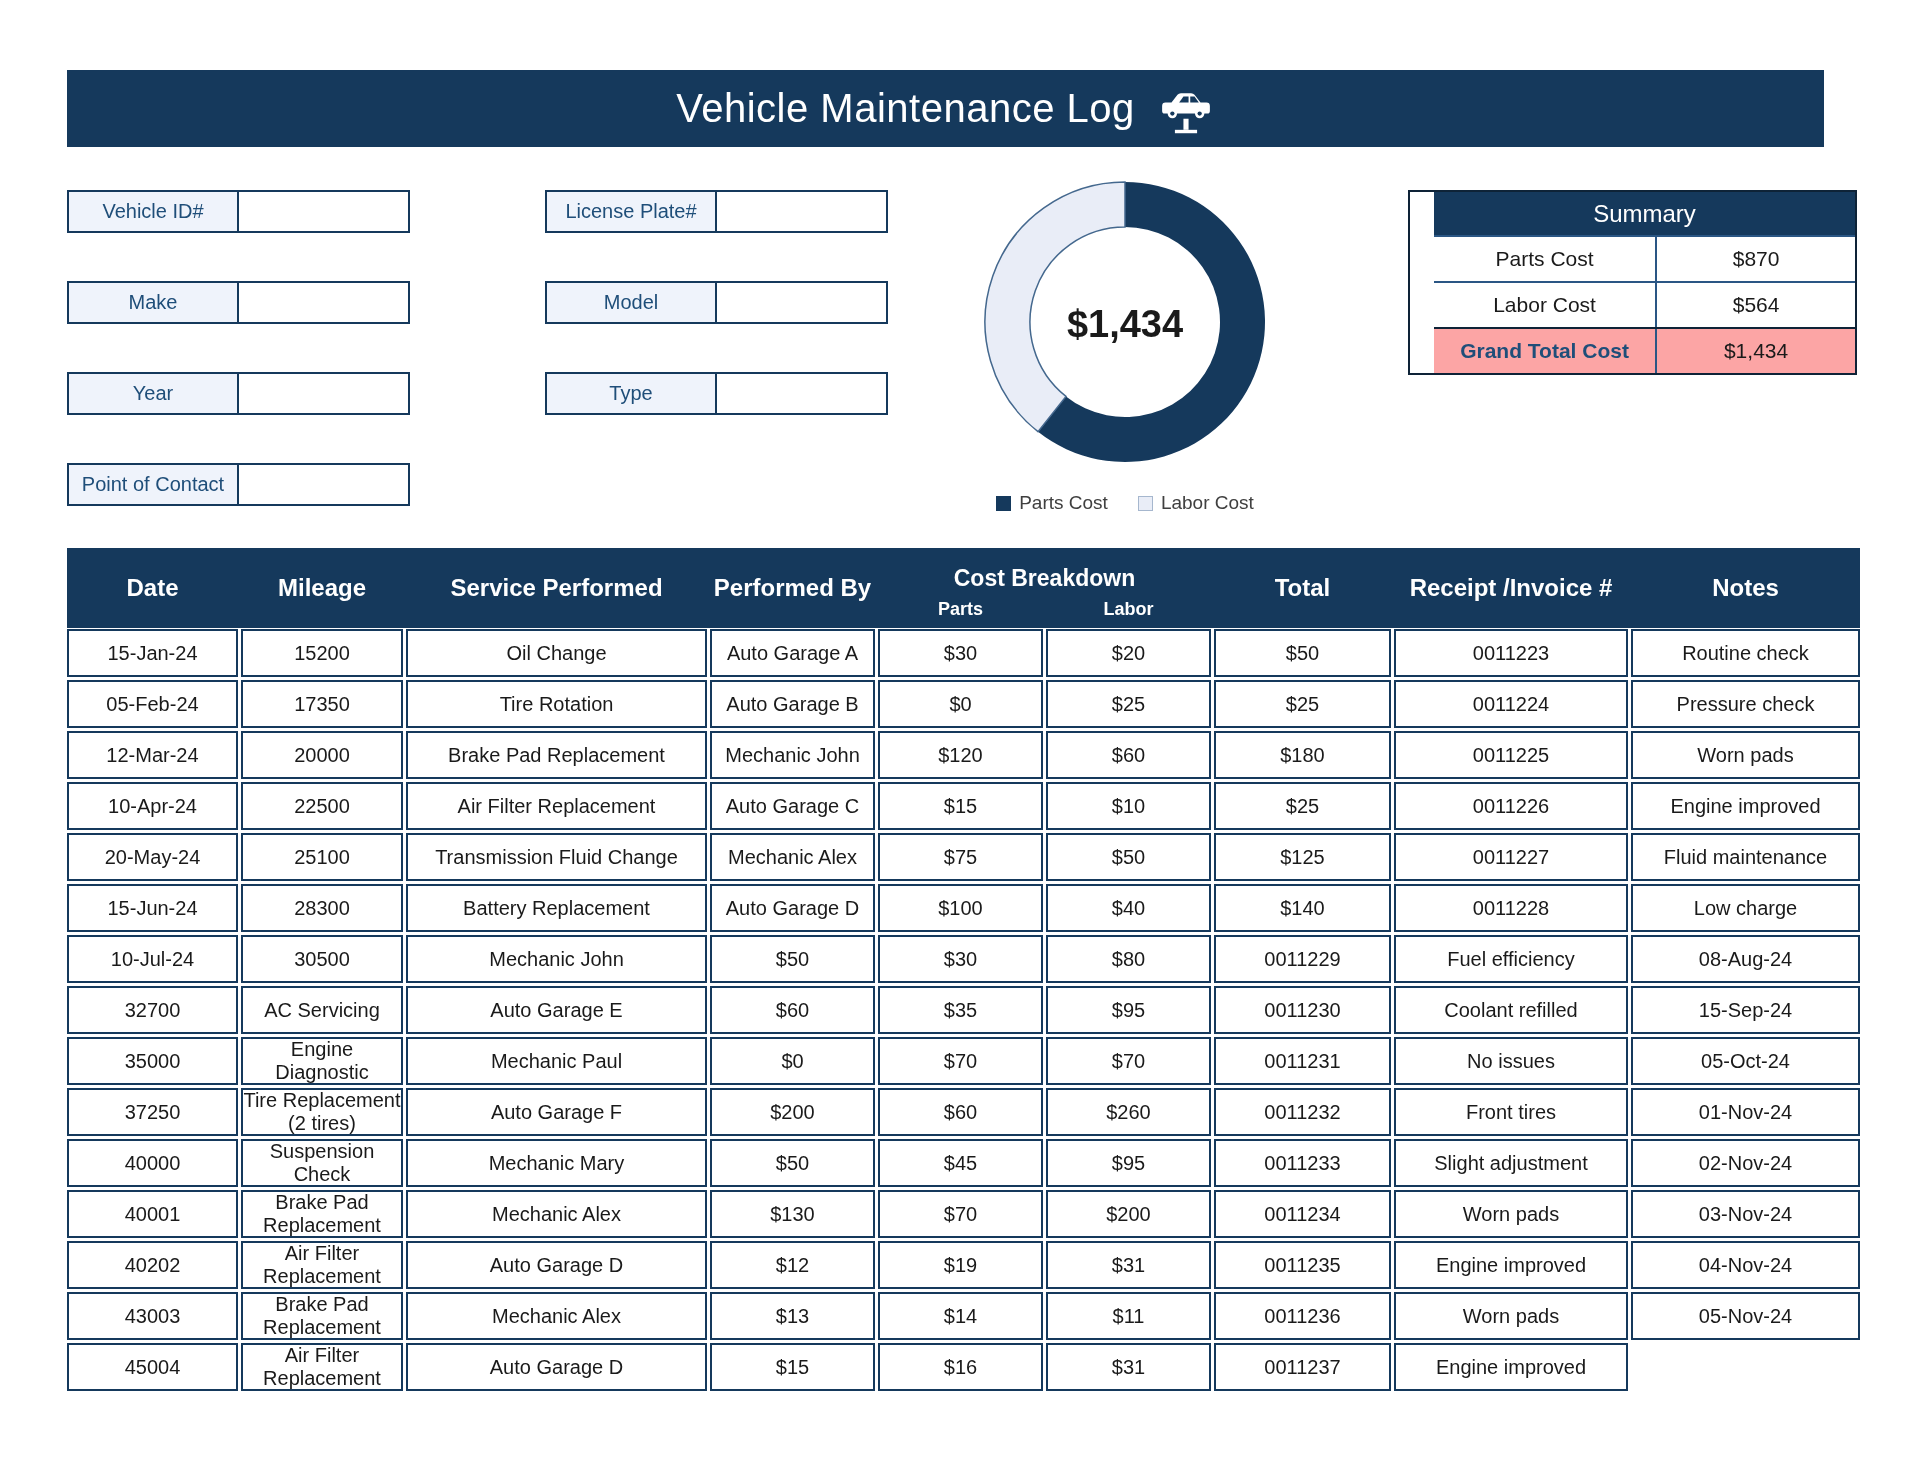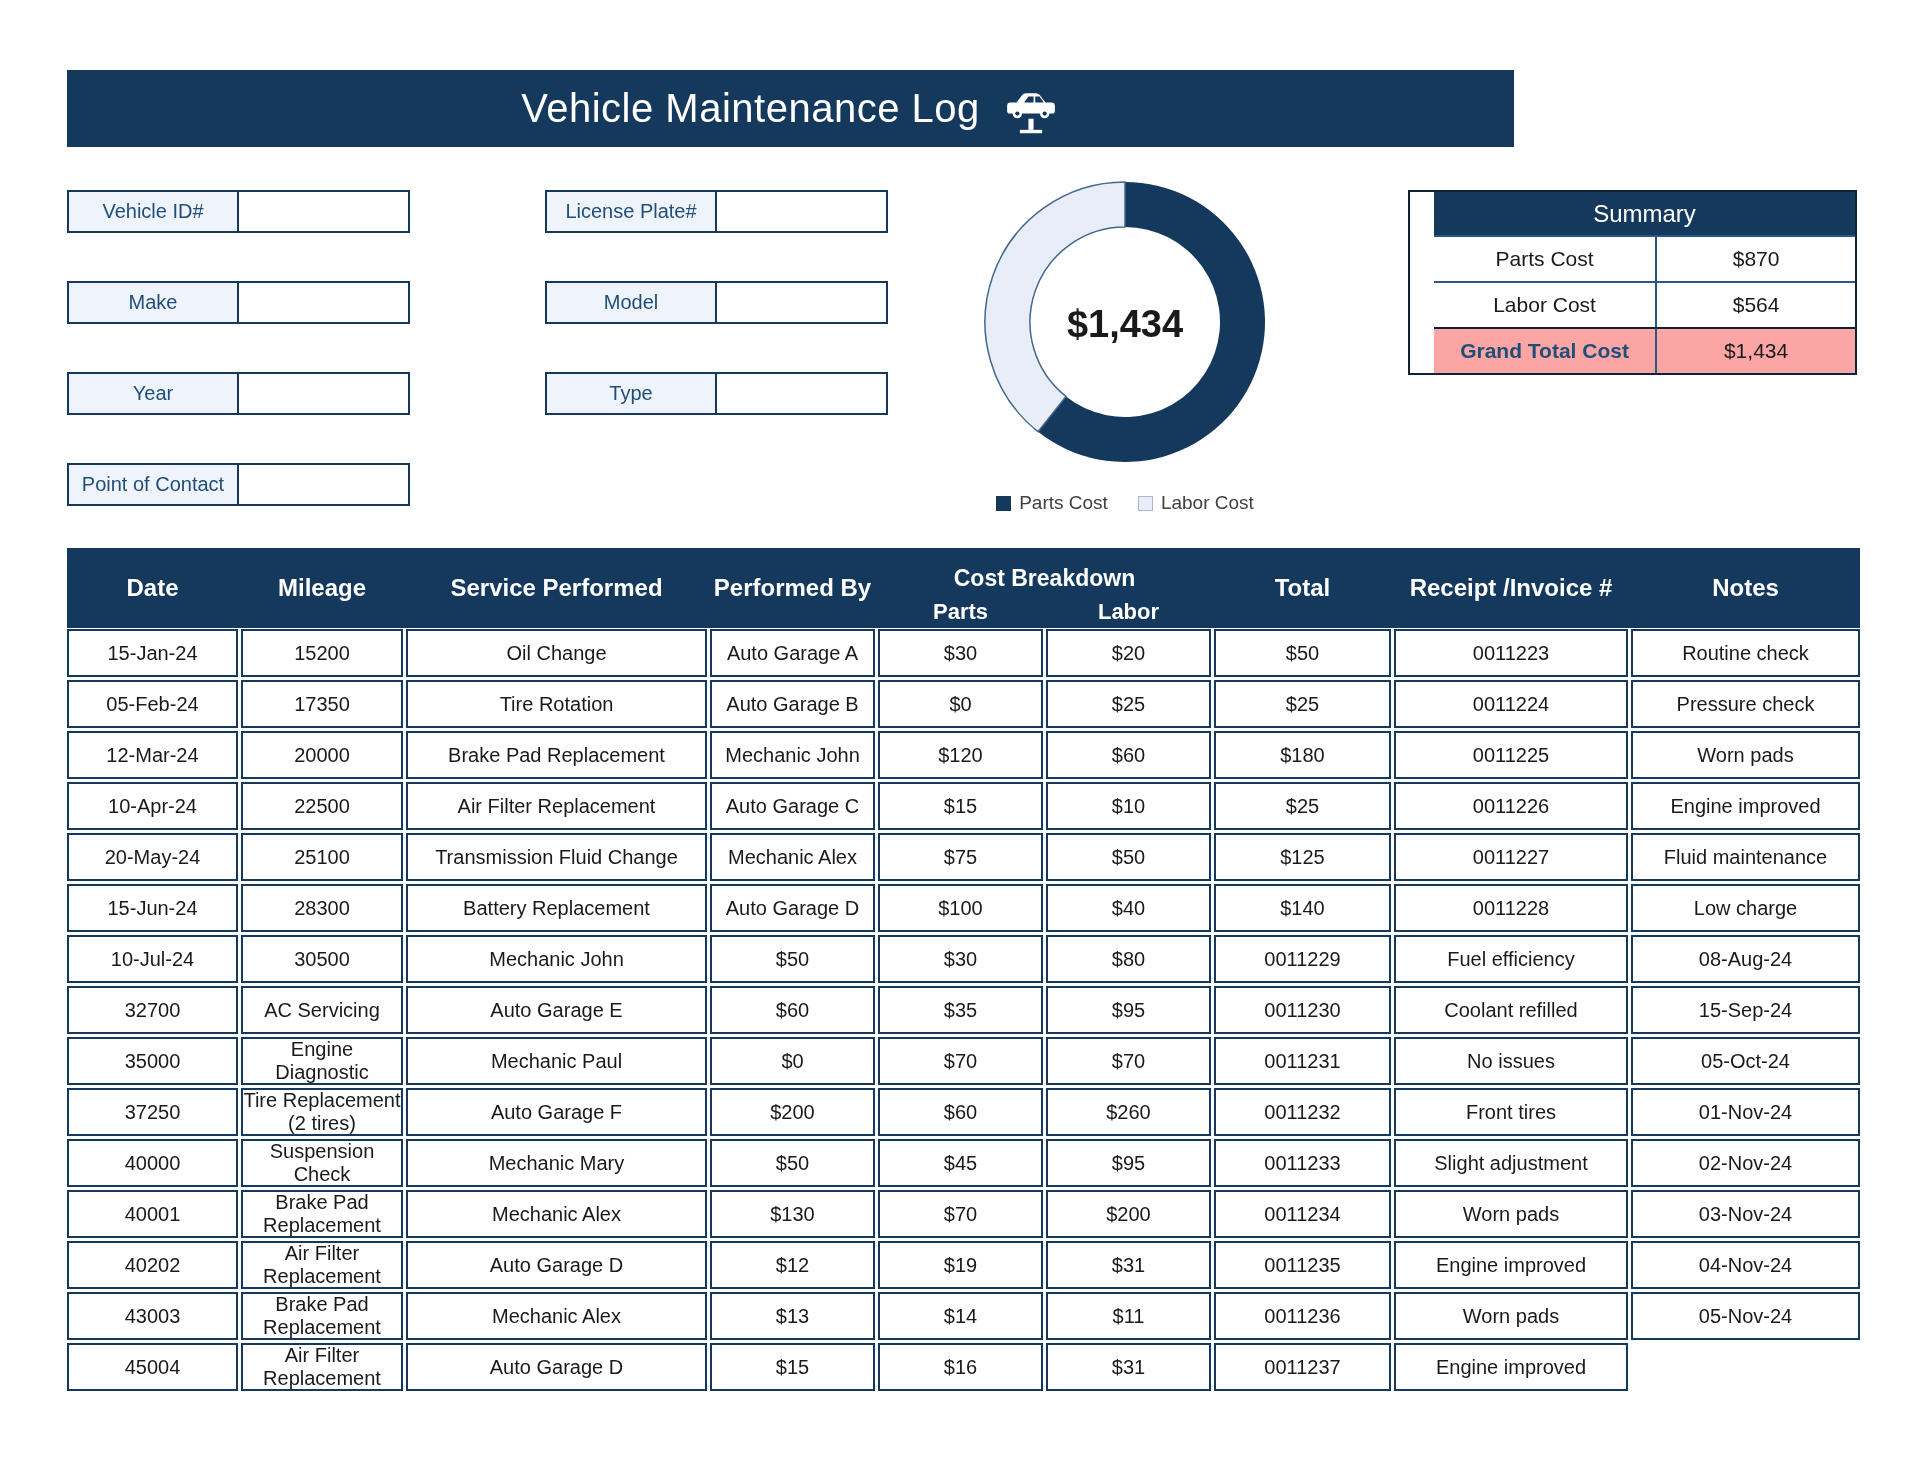--- a/index.html
+++ b/index.html
@@ -4,21 +4,21 @@
 <style>
   * { box-sizing: border-box; margin: 0; padding: 0; }
   html, body { background: #ffffff; }
   body {
     width: 1920px; height: 1484px; position: relative;
     font-family: "Liberation Sans", sans-serif; color: #1a1a1a;
   }
 
   
   .title-bar {
-    position: absolute; left: 67px; top: 70px; width: 1447px; height: 77px;
+    position: absolute; left: 67px; top: 70px; width: 1757px; height: 77px;
     background: #15395C; display: flex; align-items: center; justify-content: center;
     gap: 22px; color: #ffffff;
   }
   .title-bar .title-text { font-size: 40px; font-weight: 400; letter-spacing: 0.5px; }
 
   
   .form-col { position: absolute; display: flex; flex-direction: column; gap: 48px; }
   .form-col-1 { left: 67px;  top: 190px; gap: 48px; }
   .form-col-2 { left: 545px; top: 190px; }
   .field { display: flex; height: 43px; }
@@ -74,21 +74,21 @@
   .table-header {
     background: #15395C; color: #ffffff; height: 80px;
     grid-template-rows: 46px 31px;
   }
   .th {
     display: flex; align-items: center; justify-content: center;
     font-weight: bold; font-size: 24px; text-align: center;
   }
   .th.full { grid-row: 1 / 3; }
   .th.group { grid-column: 5 / 7; grid-row: 1; font-size: 23px; align-items: flex-end; padding-bottom: 2px; }
-  .th.sub { grid-row: 2; font-size: 22px; font-weight: 600; align-items: flex-start; padding-top: 2px; }
+  .th.sub { grid-row: 2; font-size: 18px; font-weight: 600; align-items: flex-start; padding-top: 2px; }
   .table-body { margin-top: 1px; }
   .td {
     height: 48px; background: #ffffff; border: 2px solid #15395C;
     display: flex; align-items: center; justify-content: center;
     font-size: 20px; color: #1a1a1a; text-align: center; cursor: default;
   }
 </style>
 </head>
 <body>
 

